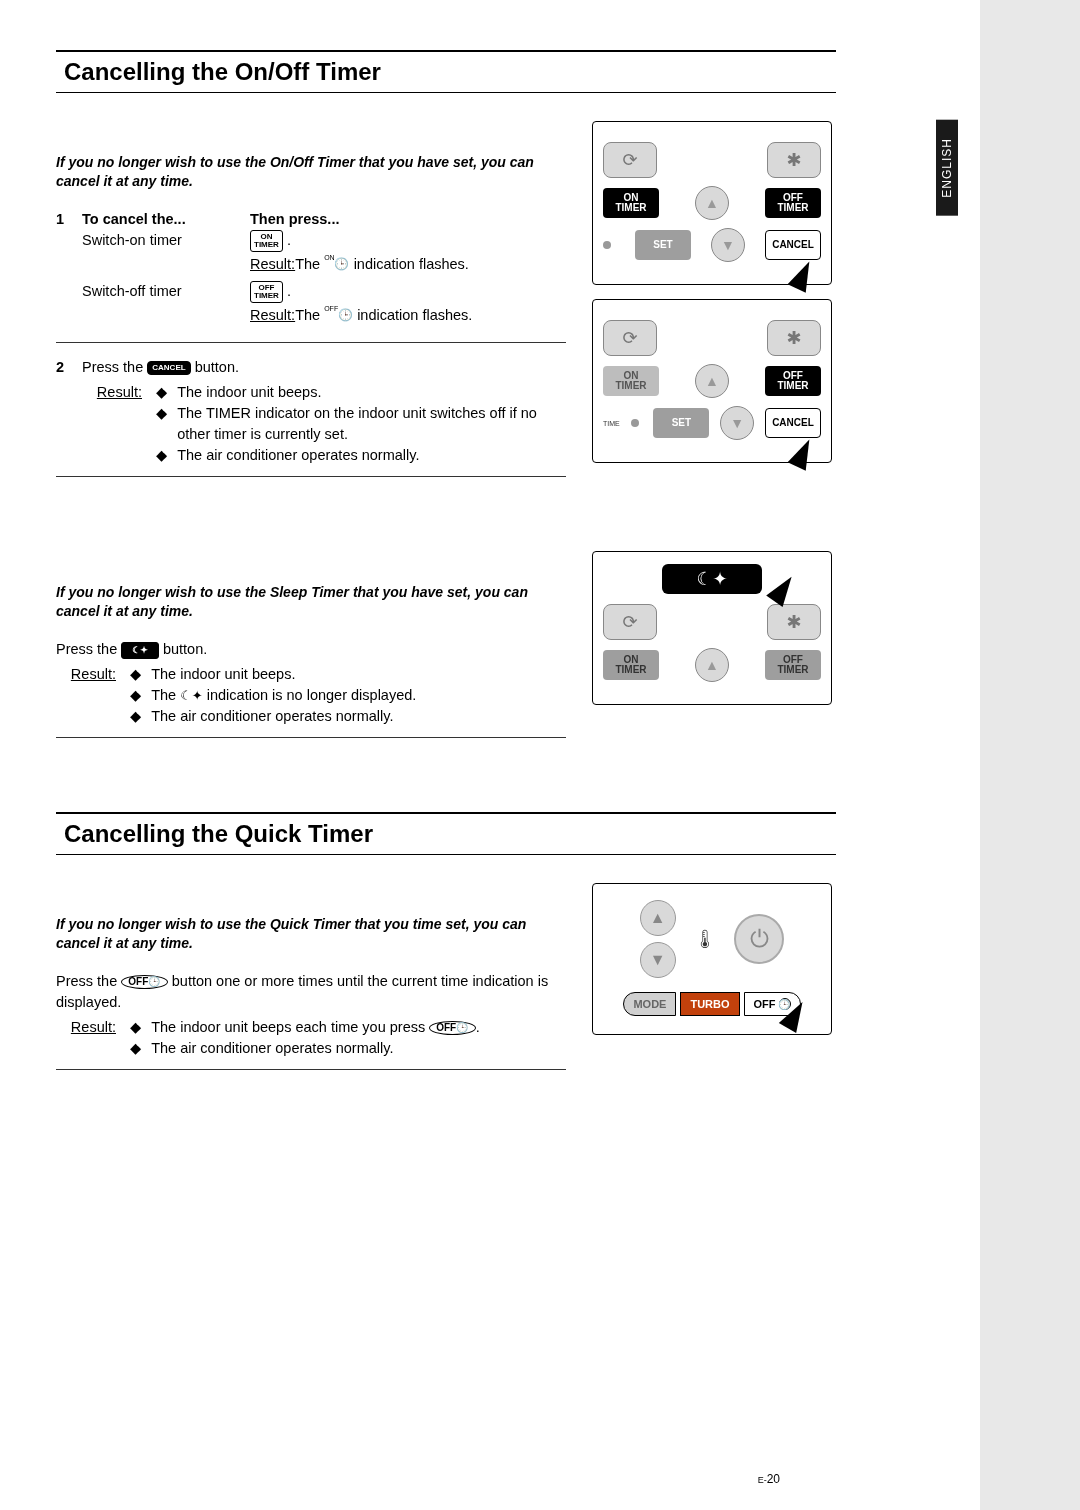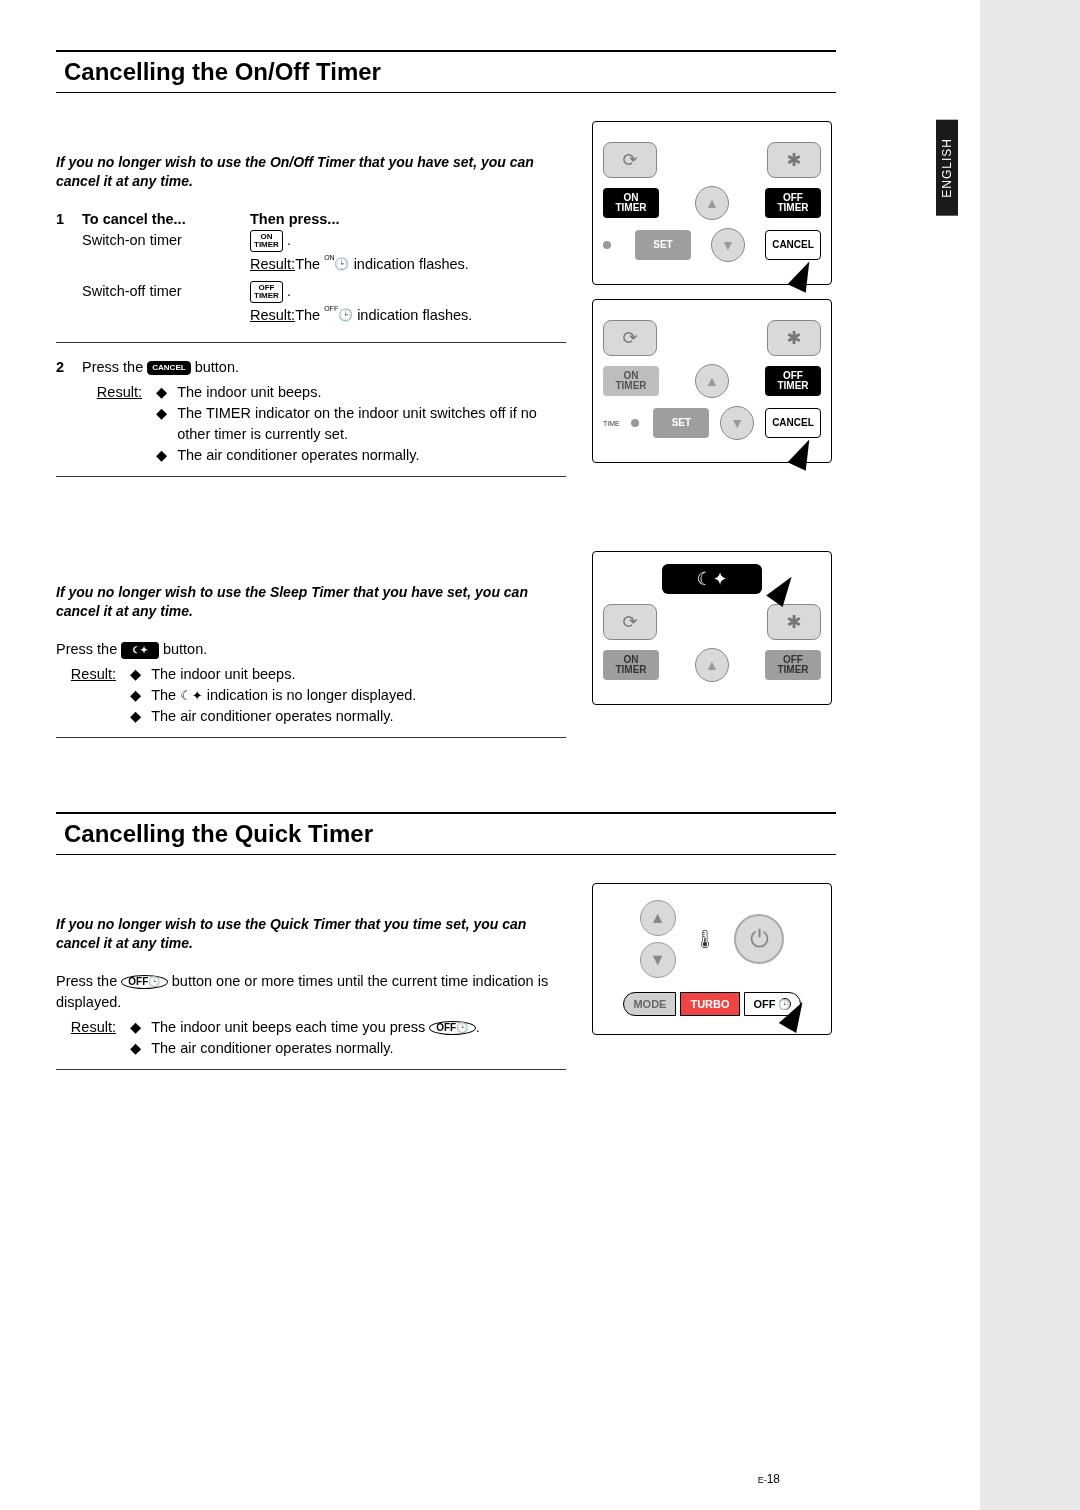--- a/index.html
+++ b/index.html
@@ -146,21 +146,21 @@
     border: 2px solid #aaa; background: #d9d9d9;
     display: flex; align-items: center; justify-content: center;
     color: #888; font-size: 24px;
   }
   .qp-bottom { display: flex; justify-content: center; gap: 4px; }
   .qp-pill {
     padding: 5px 9px; font-size: 11px; font-weight: bold;
     border: 1.5px solid #000; background: #d0d0d0; color: #666;
   }
   .qp-pill.mode { border-radius: 14px 0 0 14px; }
-  .qp-pill.turbo { background: #ef4444; color: #fff; }
+  .qp-pill.turbo { background: #c2410c; color: #fff; }
   .qp-pill.off { border-radius: 0 14px 14px 0; background: #fff; color: #000; display: flex; align-items: center; gap: 3px; }
   .qp-pill.off .clk { font-size: 10px; border: 1px solid #000; border-radius: 50%; width: 12px; height: 12px; display: inline-flex; align-items: center; justify-content: center; }
   .pointer.p-off { bottom: 4px; right: 26px; transform: rotate(30deg); }
   .page-num {
     position: absolute;
     bottom: 24px; right: 200px;
     font-size: 12px;
   }
   .page-num .e { font-size: 9px; }
   .time-tag { font-size: 7px; color: #333; }
@@ -376,15 +376,15 @@
                 <span class="clk">🕒</span>
               </div>
           </div>
           <div class="pointer p-off"></div>
         </div>
       </div>
     </div>
   </div>
 
   <div class="page-num">
-    <span class="e">E-</span><span>18</span>
+    <span class="e">E-</span><span>20</span>
   </div>
 </div>
 
 </body></html>

